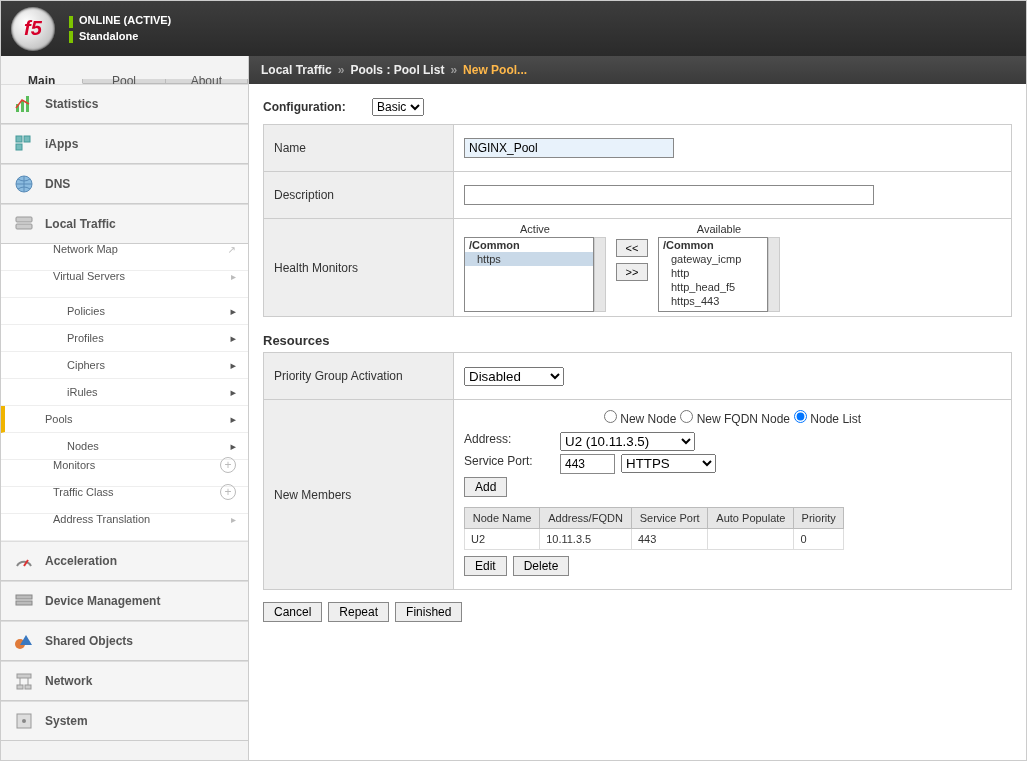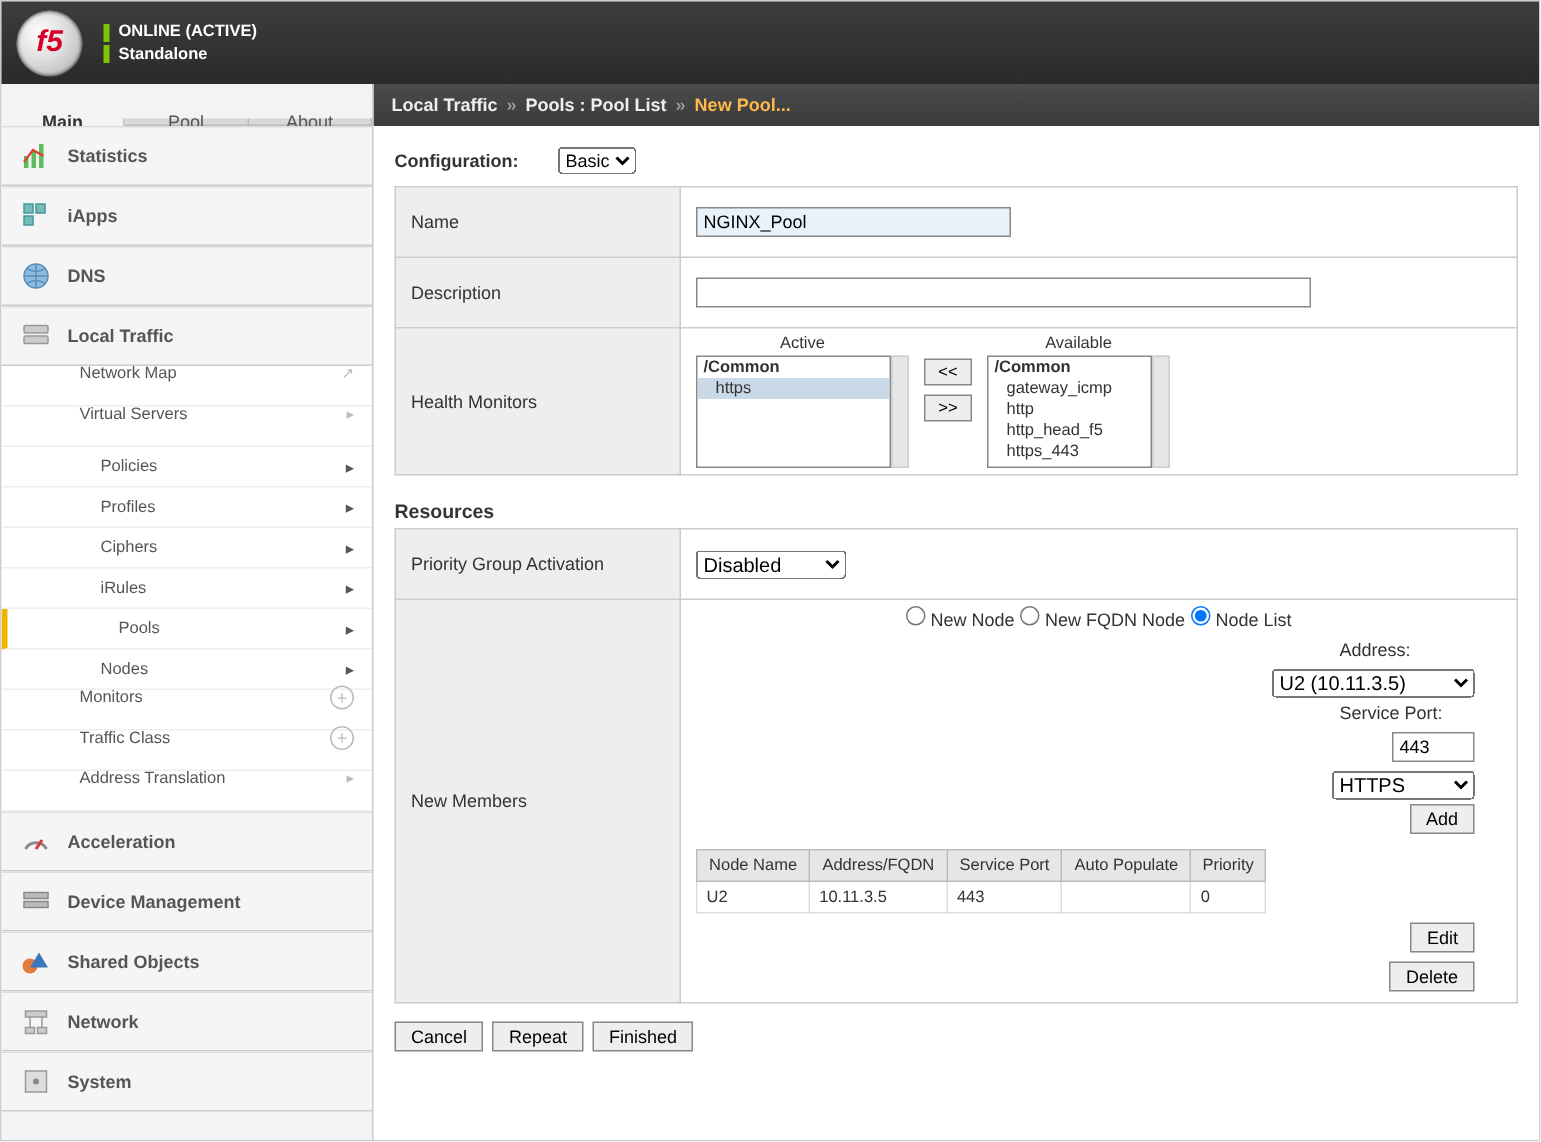--- a/index.html
+++ b/index.html
@@ -15,21 +15,21 @@
   .sb-tabs { display:flex; height:28px;}
   .sb-tab { flex:1; display:flex;align-items:center;justify-content:center;border-right:1px solid #bbb;border-bottom:1px solid #bbb;background:#d8d8d8;color:#555;font-size:12px;cursor:pointer;margin-top:23px;}
   .sb-tab.active { background:#f3f3f3;border-bottom:1px solid #f3f3f3;font-weight:bold;color:#333;}
   .sb-item { display:flex;align-items:center;height:40px;padding:0 12px;border-top:1px solid #ddd;border-bottom:1px solid #ccc;cursor:pointer;background:#f5f5f5;}
   .sb-icon { width:22px;height:22px;margin-right:10px;display:flex;align-items:center;justify-content:center;}
   .sb-label { font-weight:bold;color:#555;}
   .subtree { background:#fff;}
   .sub-item { height:27px; display:flex;align-items:center;justify-content:space-between;padding:0 12px 16px 52px;border-bottom:1px solid #eee;color:#555;cursor:pointer;font-size:11px;}
   .sub-item .chev { color:#bbb;font-size:10px;}
   .subsub-item { height:27px; display:flex;align-items:center;justify-content:space-between;padding:0 12px 0 66px;border-bottom:1px solid #eee;color:#555;cursor:pointer;font-size:11px;}
-  .subsub-item.active { border-left:4px solid #f0b400; padding-left:74px; background:#fff;}
+  .subsub-item.active { border-left:4px solid #f0b400; padding-left:40px; background:#fff;}
   .plus-circle{width:16px;height:16px;border-radius:50%;border:1px solid #bbb;color:#bbb;display:flex;align-items:center;justify-content:center;font-size:12px;line-height:1;}
   .main { flex:1; display:flex; flex-direction:column; overflow:auto;}
   .breadcrumb { height:28px; background:linear-gradient(#4b4b4b,#3a3a3a); color:#eee; display:flex; align-items:center;padding:0 12px;font-size:12px;font-weight:bold;}
   .breadcrumb .sep{margin:0 6px;color:#999;}
   .breadcrumb .last{color:#ffb84a;}
   .content { padding:14px; }
   .config-row{margin-bottom:8px;font-weight:bold;}
   .config-row select{margin-left:23px;font-size:12px;}
   table.form { border-collapse:collapse; width:100%; max-width:880px;}
   table.form td.label{ background:#eeeeee;border:1px solid #ccc;padding:16px 10px;width:190px;color:#333;}
@@ -41,21 +41,21 @@
   .listbox{width:130px;height:75px;border:1px solid #888;overflow:auto;font-size:11px;background:#fff;}
   .listbox .group{font-weight:bold;padding:1px 4px;}
   .listbox .opt{padding:1px 12px;cursor:pointer;}
   .listbox .opt.sel{background:#c9d9e8;}
   .move-btns{display:flex;flex-direction:column;gap:6px;margin-top:16px;}
   .move-btns button{width:32px;font-size:11px;padding:2px 0;border:1px solid #888;background:#eee;cursor:pointer;}
   .scroll-strip{width:12px;height:75px;background:#e6e6e6;border:1px solid #ccc;}
   h3.section{font-size:13px;font-weight:bold;margin:16px 0 4px;}
   select,input[type=text]{font-family:inherit;}
   .radio-row{display:flex;align-items:center;gap:4px;margin-bottom:6px;justify-content:center;}
-  .nm-row{display:flex;align-items:flex-end;gap:6px;margin:3px 18px;flex-direction:column;}
+  .nm-row{display:flex;align-items:flex-start;gap:6px;margin:3px 0;}
   .nm-label{width:90px;}
   button.small{border:1px solid #888;background:#eee;padding:2px 10px;font-size:12px;cursor:pointer;}
   table.members{border-collapse:collapse;margin-top:10px;width:100%;max-width:380px;}
   table.members th{background:#e6e6e6;border:1px solid #bbb;padding:4px 6px;font-size:11px;font-weight:normal;}
   table.members td{border:1px solid #ddd;padding:4px 6px;font-size:11px;}
   .action-row{margin:12px 0;display:flex;gap:6px;}
 </style>
 </head>
 <body>
 

